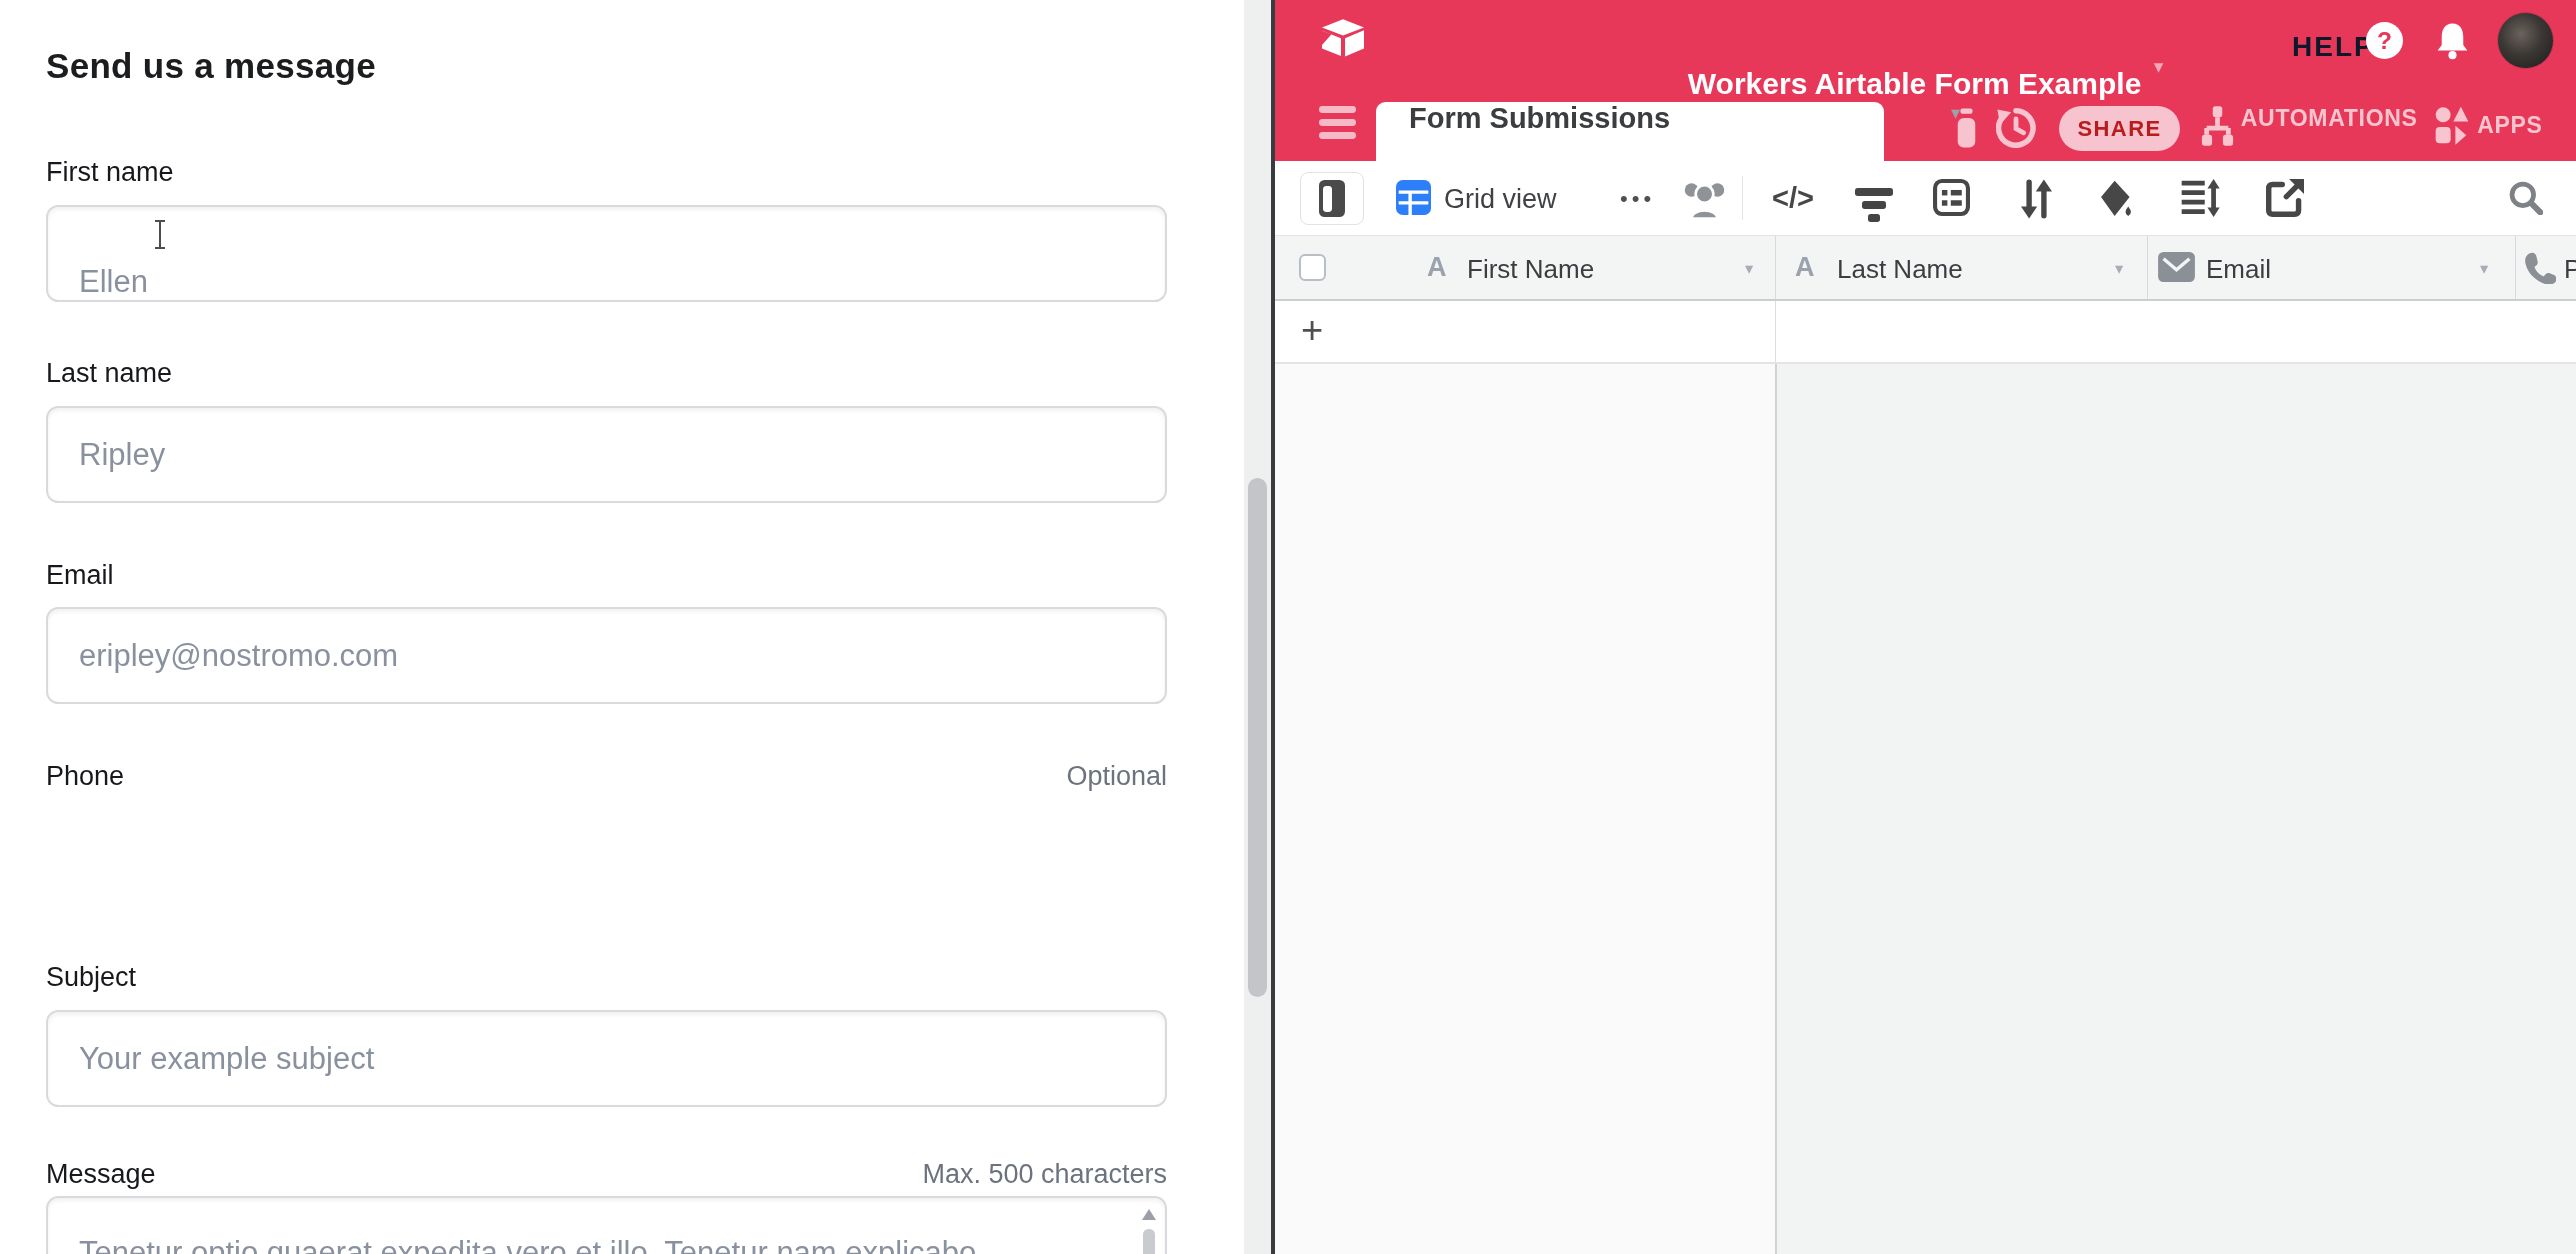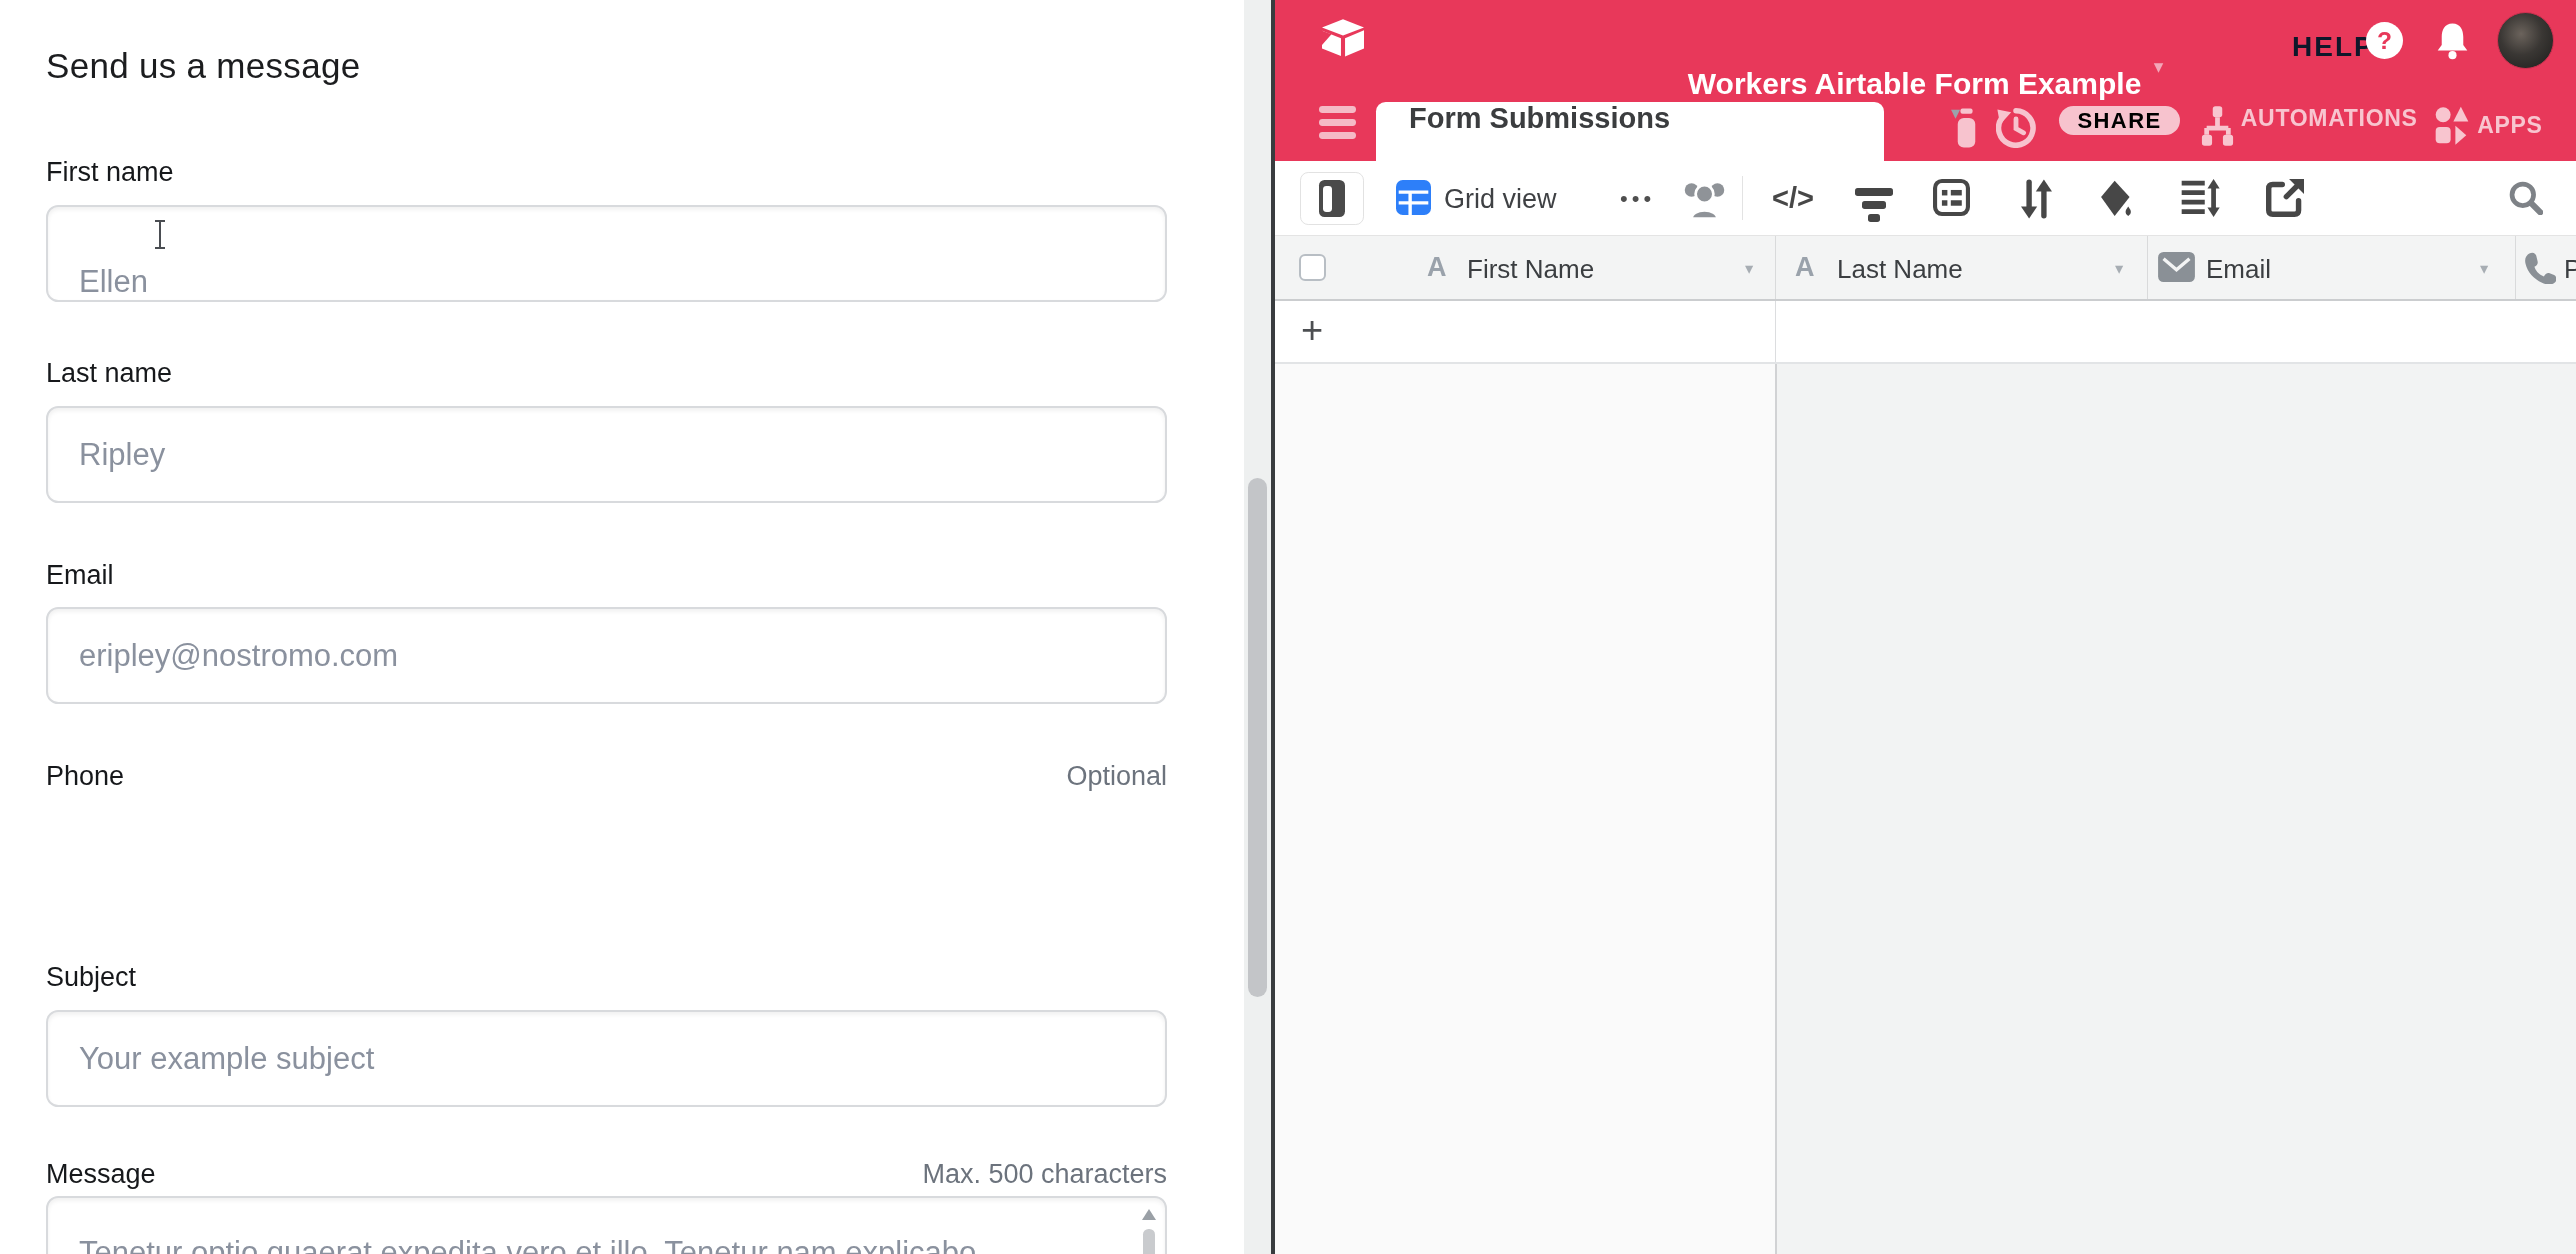--- a/index.html
+++ b/index.html
@@ -1,21 +1,21 @@
 <!DOCTYPE html>
 <html style="font-size:11px"><head>
 <meta charset="utf-8">
 <style>
   * { margin:0; padding:0; box-sizing:border-box; }
   html,body { width:2576px; height:1255px; background:#fff; font-family:"Liberation Sans", sans-serif; }
   .screen { position:relative; width:2576px; height:1255px; overflow:hidden; background:#fff; }
 
   
   .form-pane { position:absolute; left:0; top:0; width:1242px; height:1255px; background:#fff; }
-  .form-title { position:absolute; left:46px; top:46px; font-size:35px; font-weight:400; color:#1c1d1f; letter-spacing:0.3px; }
+  .form-title { position:absolute; left:46px; top:46px; font-size:35px; font-weight:700; color:#1c1d1f; letter-spacing:0.3px; }
   .field-head { position:absolute; left:46px; width:1121px; display:flex; justify-content:space-between; align-items:baseline; }
   .field-label { font-size:27px; font-weight:500; color:#16181b; }
   .field-note { font-size:27px; font-weight:400; color:#6c737d; }
   .tb-input { position:absolute; left:46px; width:1121px; height:97px; background:#fff; border:2px solid #d8dadd; border-radius:12.3px; box-shadow:inset 0 2.7px 4.1px rgba(0,0,0,.06); display:flex; align-items:center; padding-left:31px; }
   .placeholder { font-size:31px; color:#8a919e; }
   .head-1 { top:157px; } .input-1 { top:205px;align-items:flex-end; }
   .head-2 { top:358px; } .input-2 { top:406px; }
   .head-3 { top:560px; } .input-3 { top:607px; }
   .head-4 { top:761px; } .input-4 { top:809px; }
   .head-5 { top:962px; } .input-5 { top:1010px; }
@@ -47,21 +47,21 @@
   .at-bell { position:absolute; left:1160px; top:22px; width:35px; height:38px; }
   .at-avatar { position:absolute; left:1222px; top:12.3px; width:57px; height:57px; border-radius:50%; background:radial-gradient(circle at 42% 38%, #6b635c 0%, #3a3734 45%, #1d1c1b 100%); border:1.4px solid #c9304e; }
 
   
   .hamburger { position:absolute; left:44px; top:106px; width:37px; height:33px; display:flex; flex-direction:column; justify-content:space-between; }
   .hamburger span { display:block; width:37px; height:6.8px; border-radius:3.4px; background:#f5bac6; }
   .table-tab { position:absolute; left:101px; top:102px; width:508px; height:59px; background:#fff; border-radius:9.6px 9.6px 0 0; display:flex; }
   .table-tab .tab-label { margin-left:33px; font-size:29px; font-weight:600; color:#3b3d3f; }
   .table-tab .tab-caret { position:absolute; left:575px; font-size:18px; color:#9aa2ab; }
   .tb-icon-pink { position:absolute; top:108px; }
-  .share-pill { position:absolute; left:784px; top:106px; width:121px; height:29px; border-radius:22.5px; background:#f7c3ce; display:flex; align-items:center; justify-content:center; font-size:22px; font-weight:700; letter-spacing:1.4px; color:#000000; }
+  .share-pill { position:absolute; left:784px; top:106px; width:121px; height:45px; border-radius:22.5px; background:#f7c3ce; display:flex; align-items:center; justify-content:center; font-size:22px; font-weight:700; letter-spacing:1.4px; color:#b91c1c; }
   .at-group-label { font-size:23px; font-weight:700; letter-spacing:0.7px; color:#f8c5cf; }
   .automations-group { position:absolute; left:926px; top:105px; display:flex; align-items:flex-start; gap:6.8px; }
   .apps-group { position:absolute; left:1160px; top:105px; display:flex; align-items:center; gap:8.2px; }
 
   
   .at-toolbar { position:absolute; left:0; top:161px; width:1301px; height:74px; background:#fff; }
   .panel-toggle { position:absolute; left:24.6px; top:11px; width:64px; height:53px; border:1.4px solid #e2e2e2; border-radius:8.2px; background:#fff; display:flex; align-items:center; justify-content:center; }
   .panel-toggle .glyph { position:relative; width:26px; height:37px; background:#4a4a4a; border-radius:5.5px; }
   .panel-toggle .glyph::before { content:""; position:absolute; left:4.8px; top:5.5px; width:8.2px; height:26px; background:#fff; border-radius:3.4px; }
   .gridview-icon { position:absolute; left:121px; top:19px; width:35px; height:35px; }

